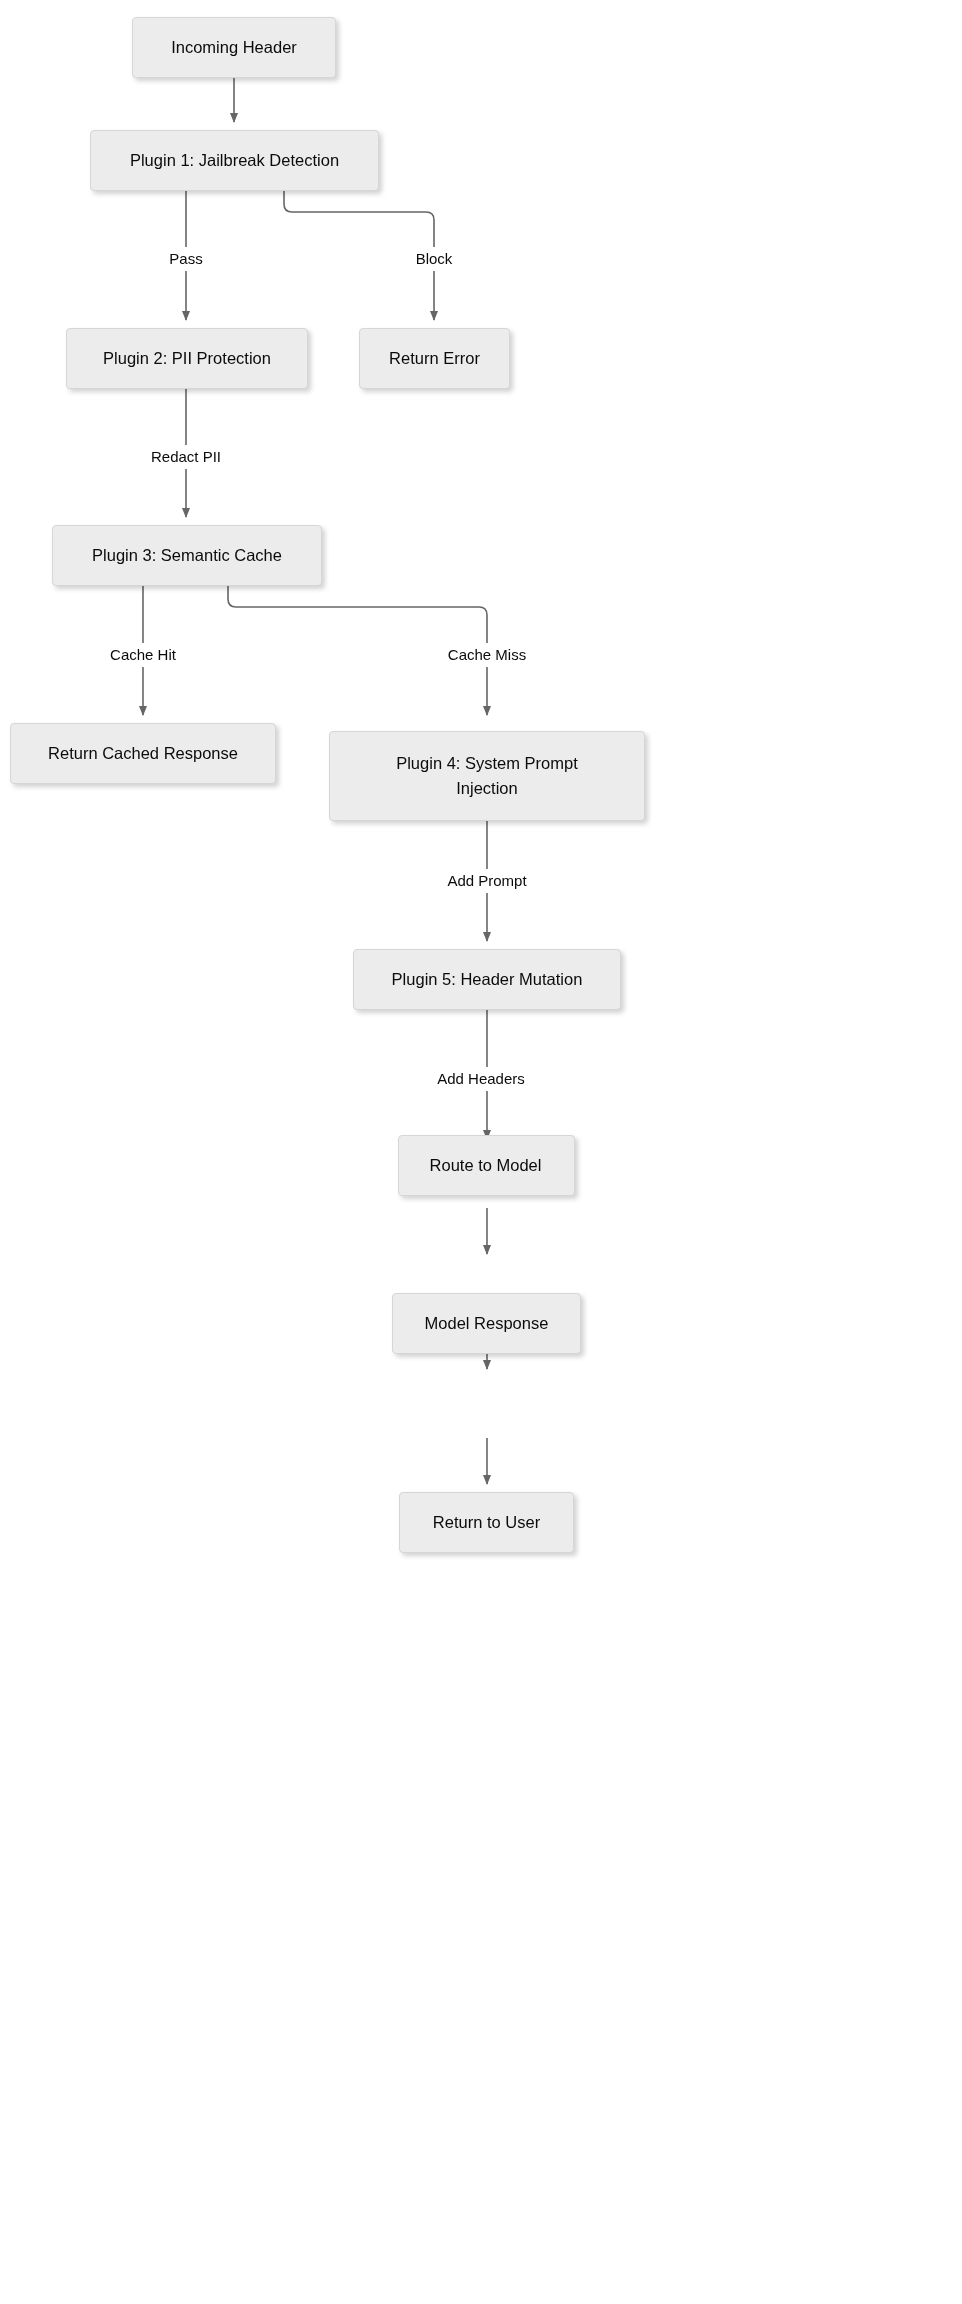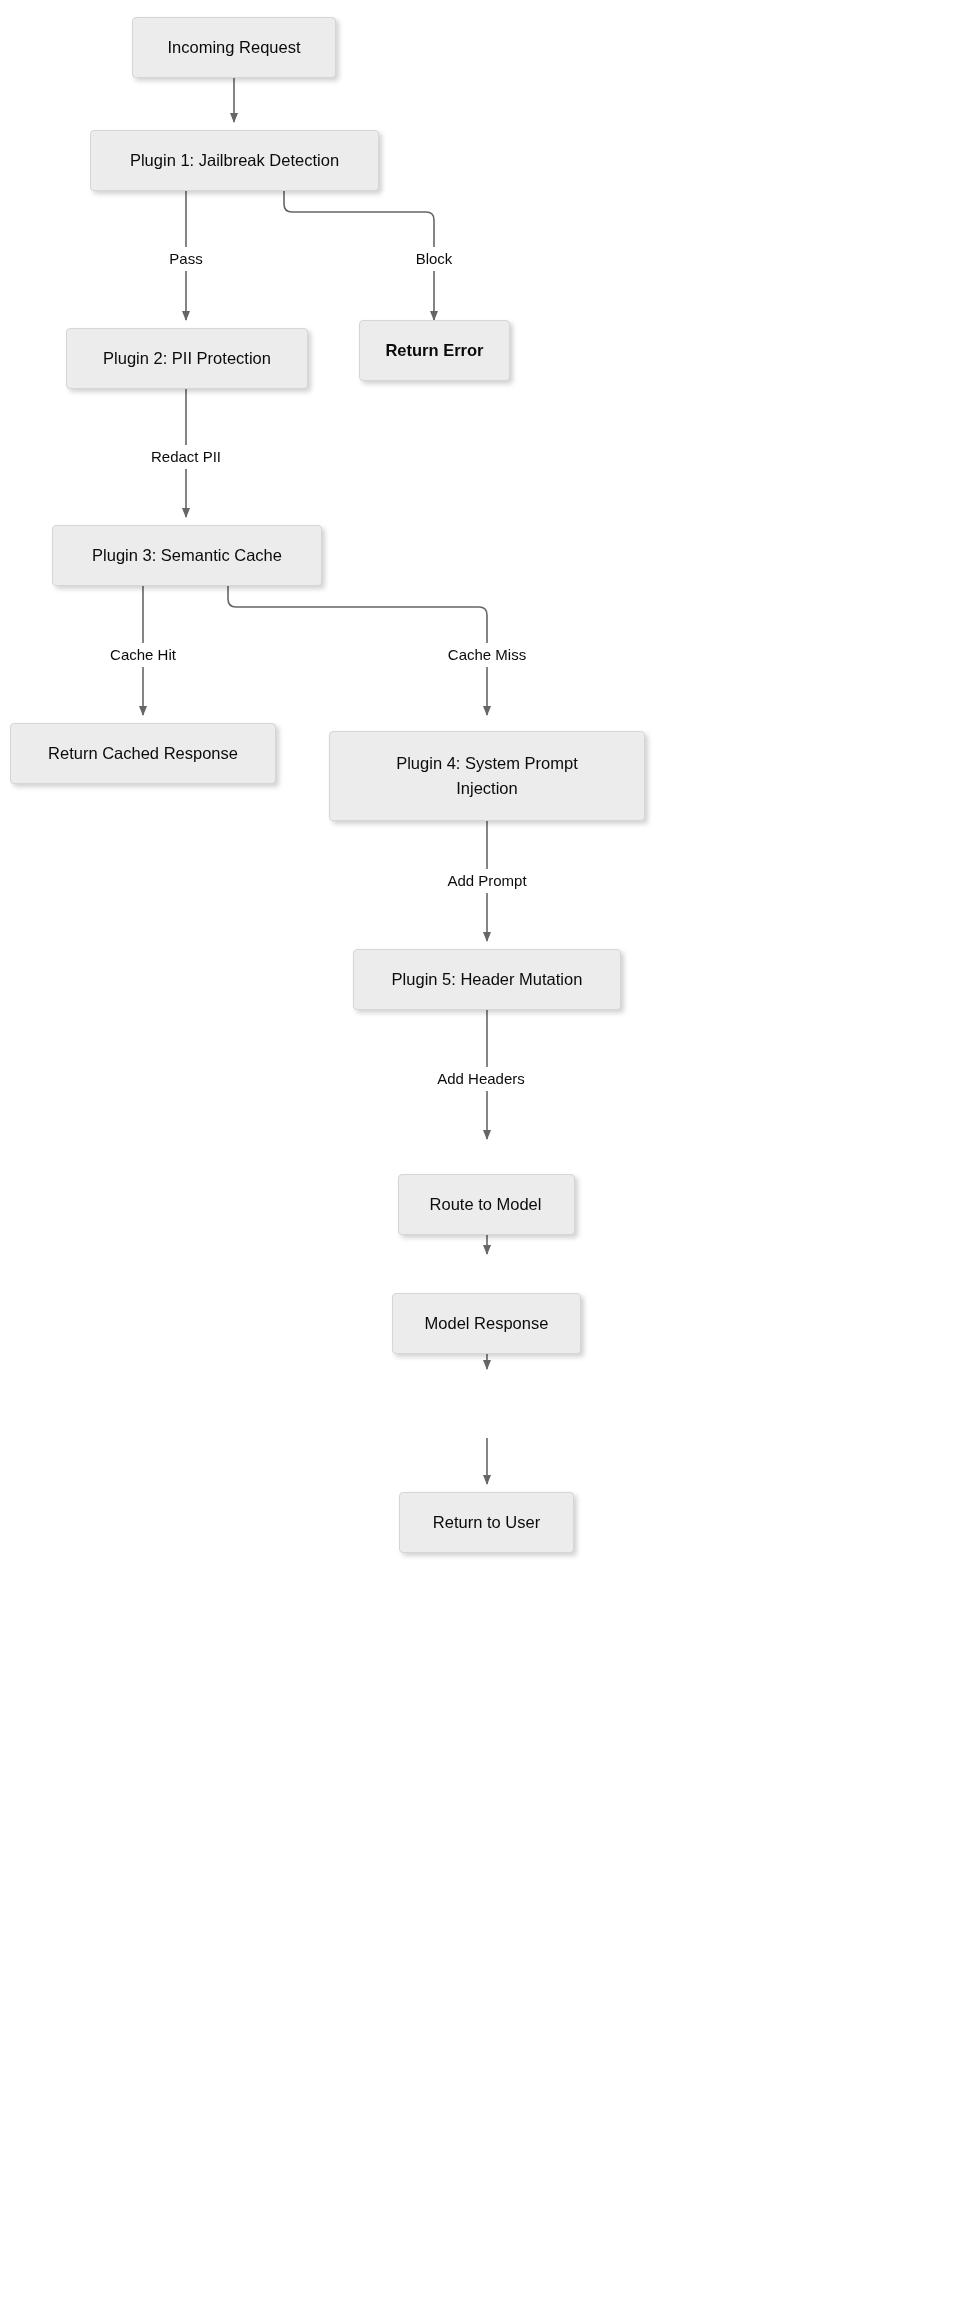--- a/index.html
+++ b/index.html
@@ -95,53 +95,53 @@
 
       <path d="M487,1208 L487,1254" marker-end="url(#arrowhead)"></path>
 
       <path d="M487,1323 L487,1369" marker-end="url(#arrowhead)"></path>
 
       <path d="M487,1438 L487,1484" marker-end="url(#arrowhead)"></path>
     </g>
   </svg>
 
   <div class="node" style="left:132px; top:17px; width:204px; height:61px;">
-    <span class="node-label">Incoming Request</span>
+    <span class="node-label">Incoming Header</span>
   </div>
 
   <div class="node" style="left:90px; top:130px; width:289px; height:61px;">
     <span class="node-label">Plugin 1: Jailbreak Detection</span>
   </div>
 
   <div class="node" style="left:66px; top:328px; width:242px; height:61px;">
     <span class="node-label">Plugin 2: PII Protection</span>
   </div>
 
-  <div class="node" style="left:359px; top:320px; width:151px; height:61px;font-weight:bold;">
+  <div class="node" style="left:359px; top:328px; width:151px; height:61px;">
     <span class="node-label">Return Error</span>
   </div>
 
   <div class="node" style="left:52px; top:525px; width:270px; height:61px;">
     <span class="node-label">Plugin 3: Semantic Cache</span>
   </div>
 
   <div class="node" style="left:10px; top:723px; width:266px; height:61px;">
     <span class="node-label">Return Cached Response</span>
   </div>
 
   <div class="node" style="left:329px; top:731px; width:316px; height:90px;">
     <span class="node-label">Plugin 4: System Prompt
 Injection</span>
   </div>
 
   <div class="node" style="left:353px; top:949px; width:268px; height:61px;">
     <span class="node-label">Plugin 5: Header Mutation</span>
   </div>
 
-  <div class="node" style="left:398px; top:1174px; width:177px; height:61px;padding-left:8px;">
+  <div class="node" style="left:398px; top:1135px; width:177px; height:61px;padding-left:8px;">
     <span class="node-label">Route to Model</span>
   </div>
 
   <div class="node" style="left:392px; top:1262px; width:189px; height:61px;margin-top:31px;">
     <span class="node-label">Model Response</span>
   </div>
 
 
   <div class="node" style="left:399px; top:1492px; width:175px; height:61px;">
     <span class="node-label">Return to User</span>

